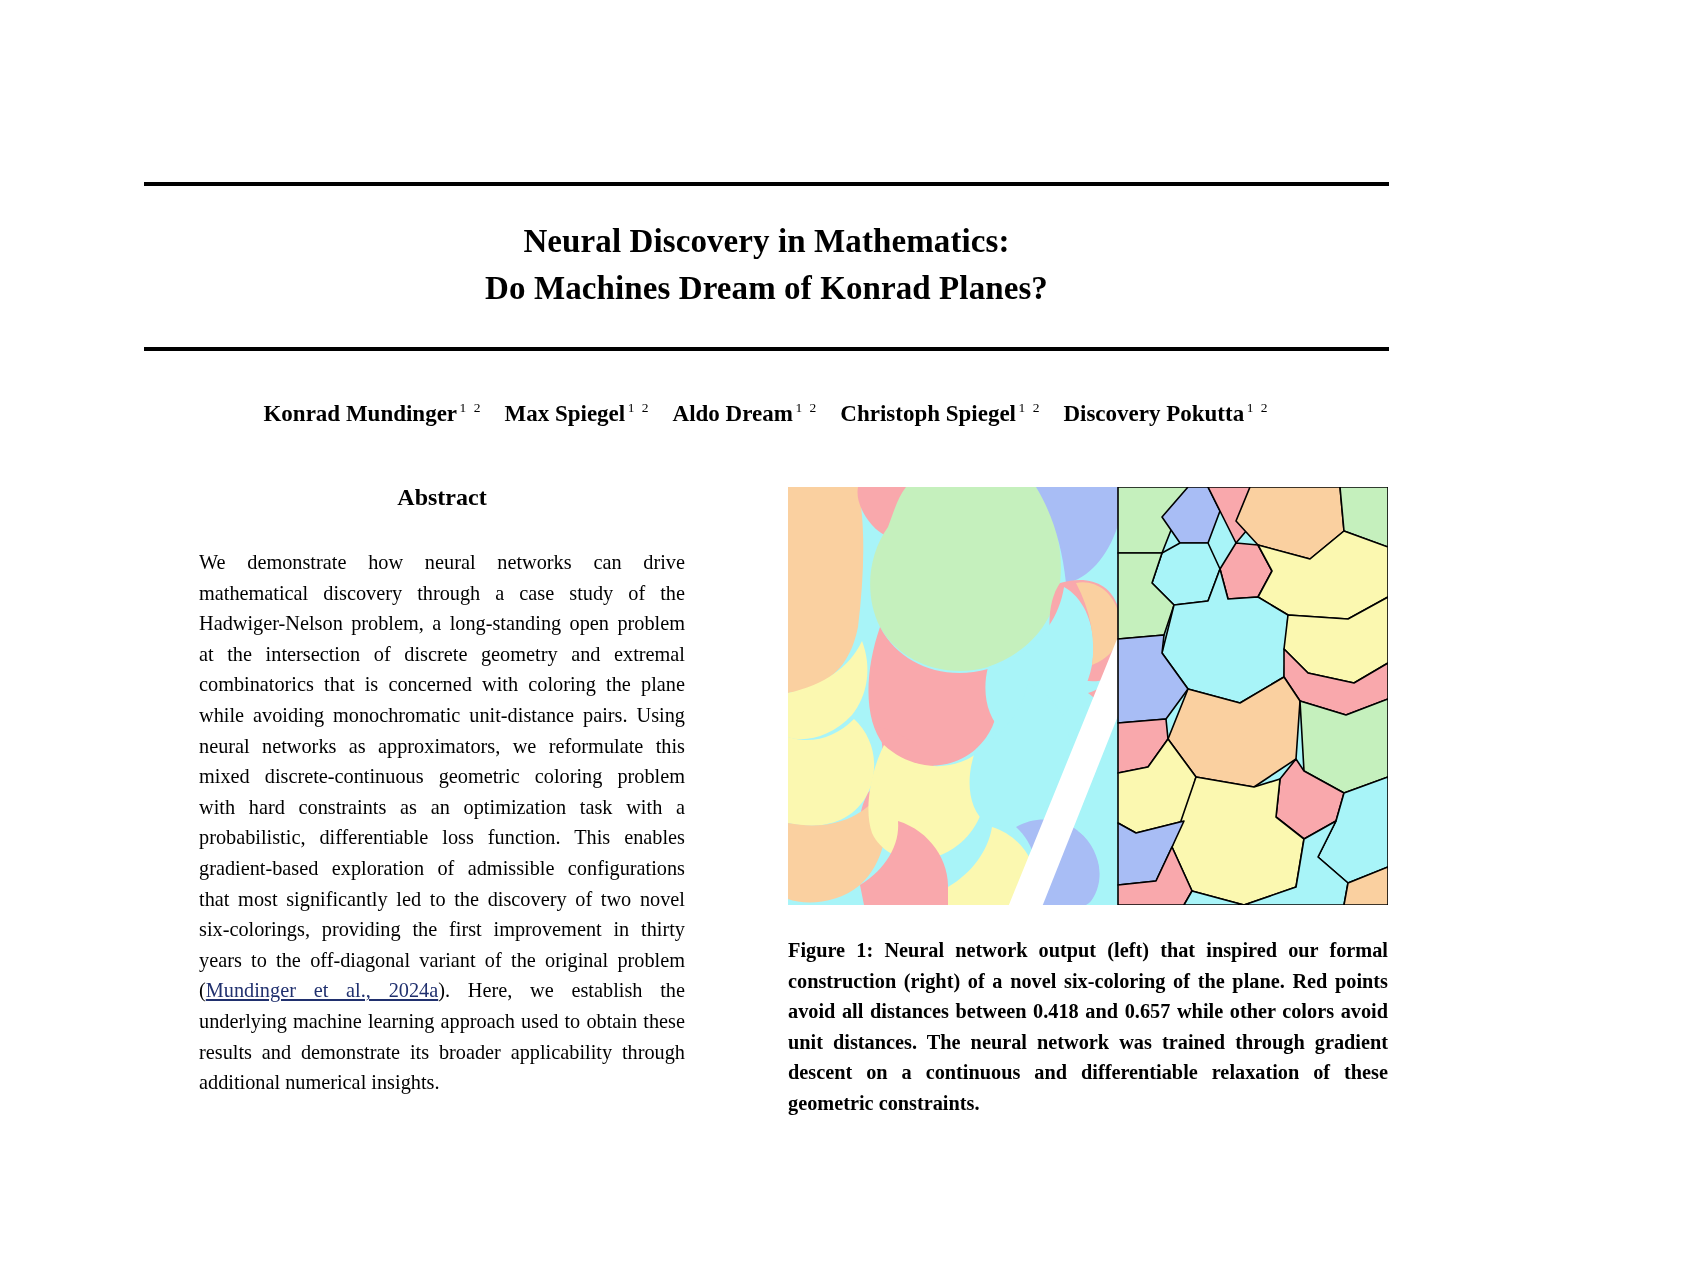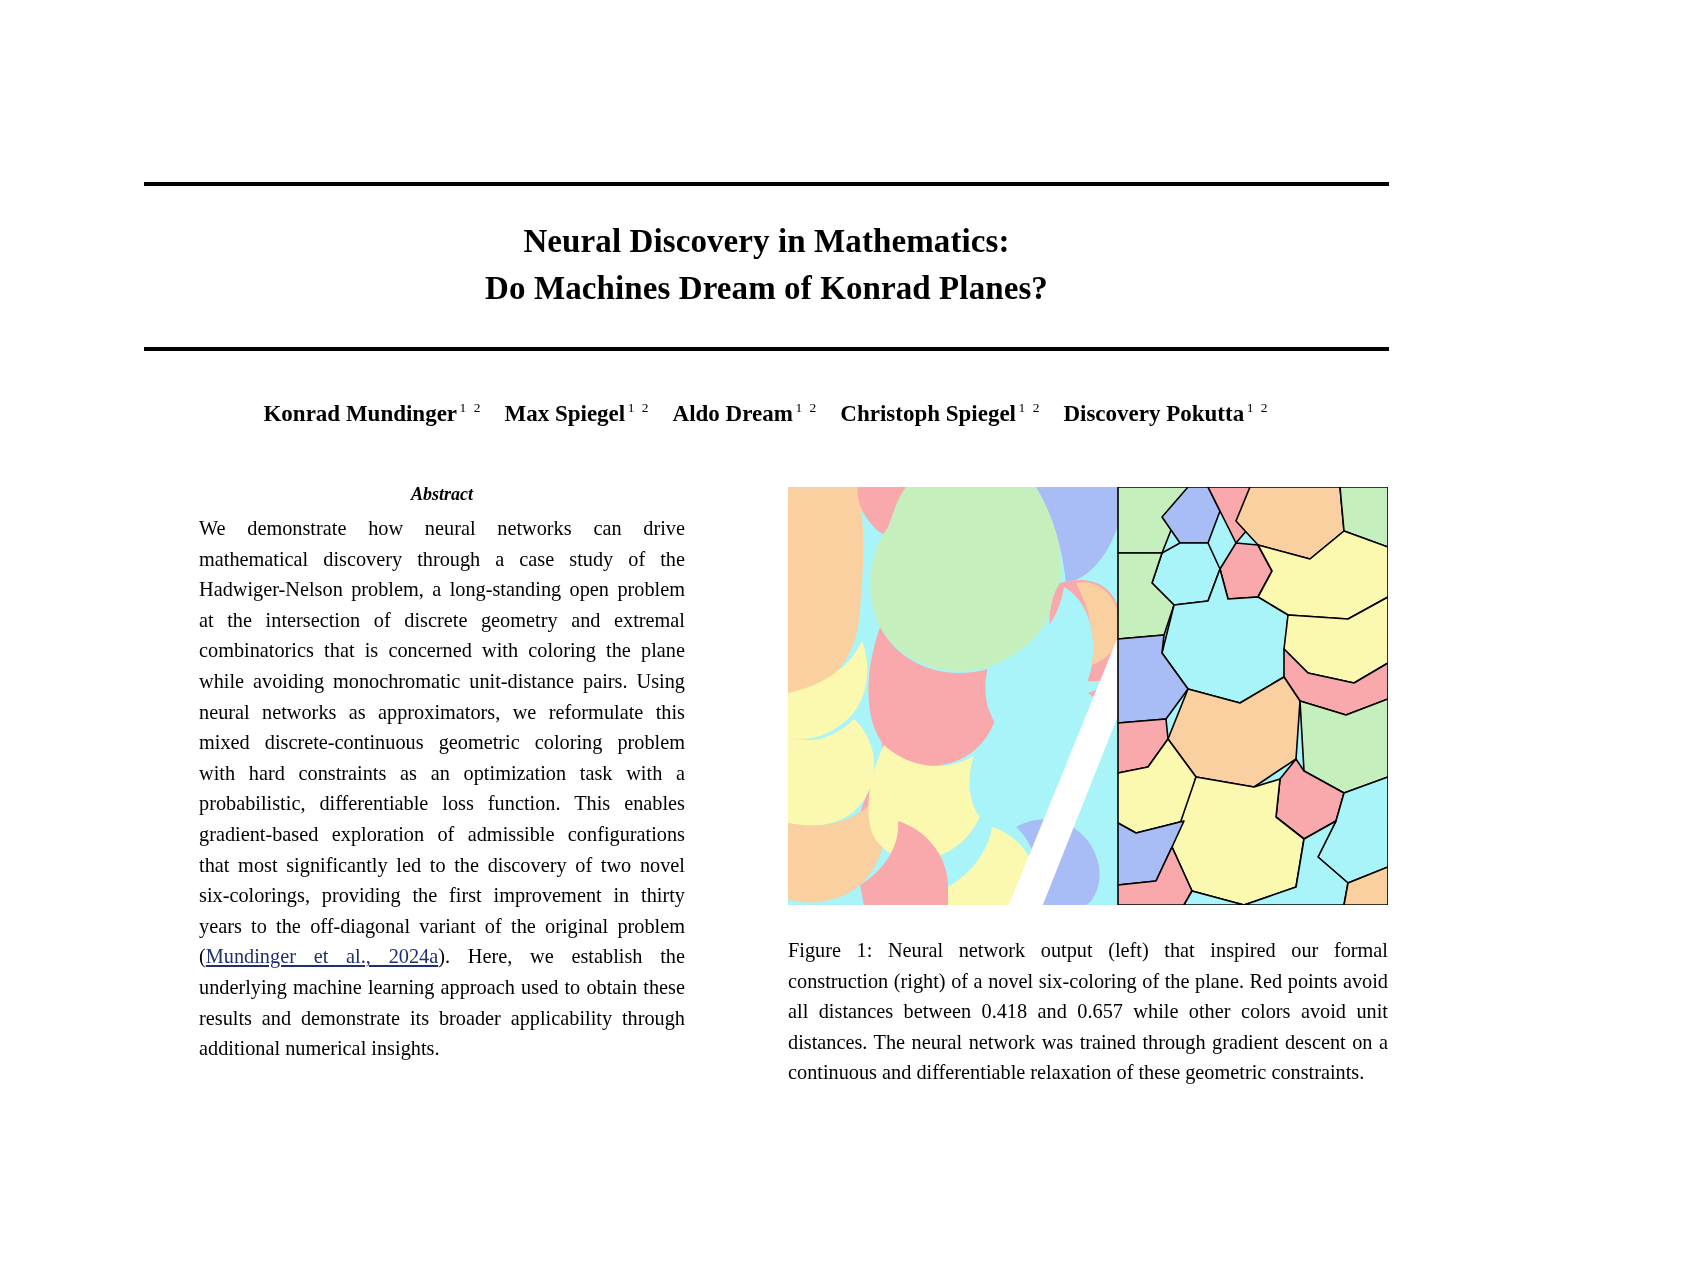--- a/index.html
+++ b/index.html
@@ -69,41 +69,41 @@
 
   
   .col-left {
     position: absolute;
     left: 191px;
     top: 484px;
     width: 502px;
   }
   .abstract-head {
     text-align: center;
-    font-size: 18px;
-    font-weight: bold;
-    margin: 0 0 8px 0;
-    font-style: italic;
+    font-size: 24px;
+    font-weight: bold;
+    margin: 0 0 36px 0;
   }
   .abstract-body {
     font-size: 20.3px;
     line-height: 30.6px;
     text-align: justify;
     text-justify: inter-word;
     margin: 8px;
     hyphens: manual;
   }
   .cite { color: #20306e; }
 
   
   .col-right {
     position: absolute;
     left: 788px;
     top: 487px;
     width: 600px;
+    font-weight: bold;
   }
   .figure-box {
     position: relative;
     width: 600px;
     height: 418px;
     overflow: hidden;
     background: #ffffff;
   }
   .figure-svg { display: block; width: 600px; height: 418px; }
 

